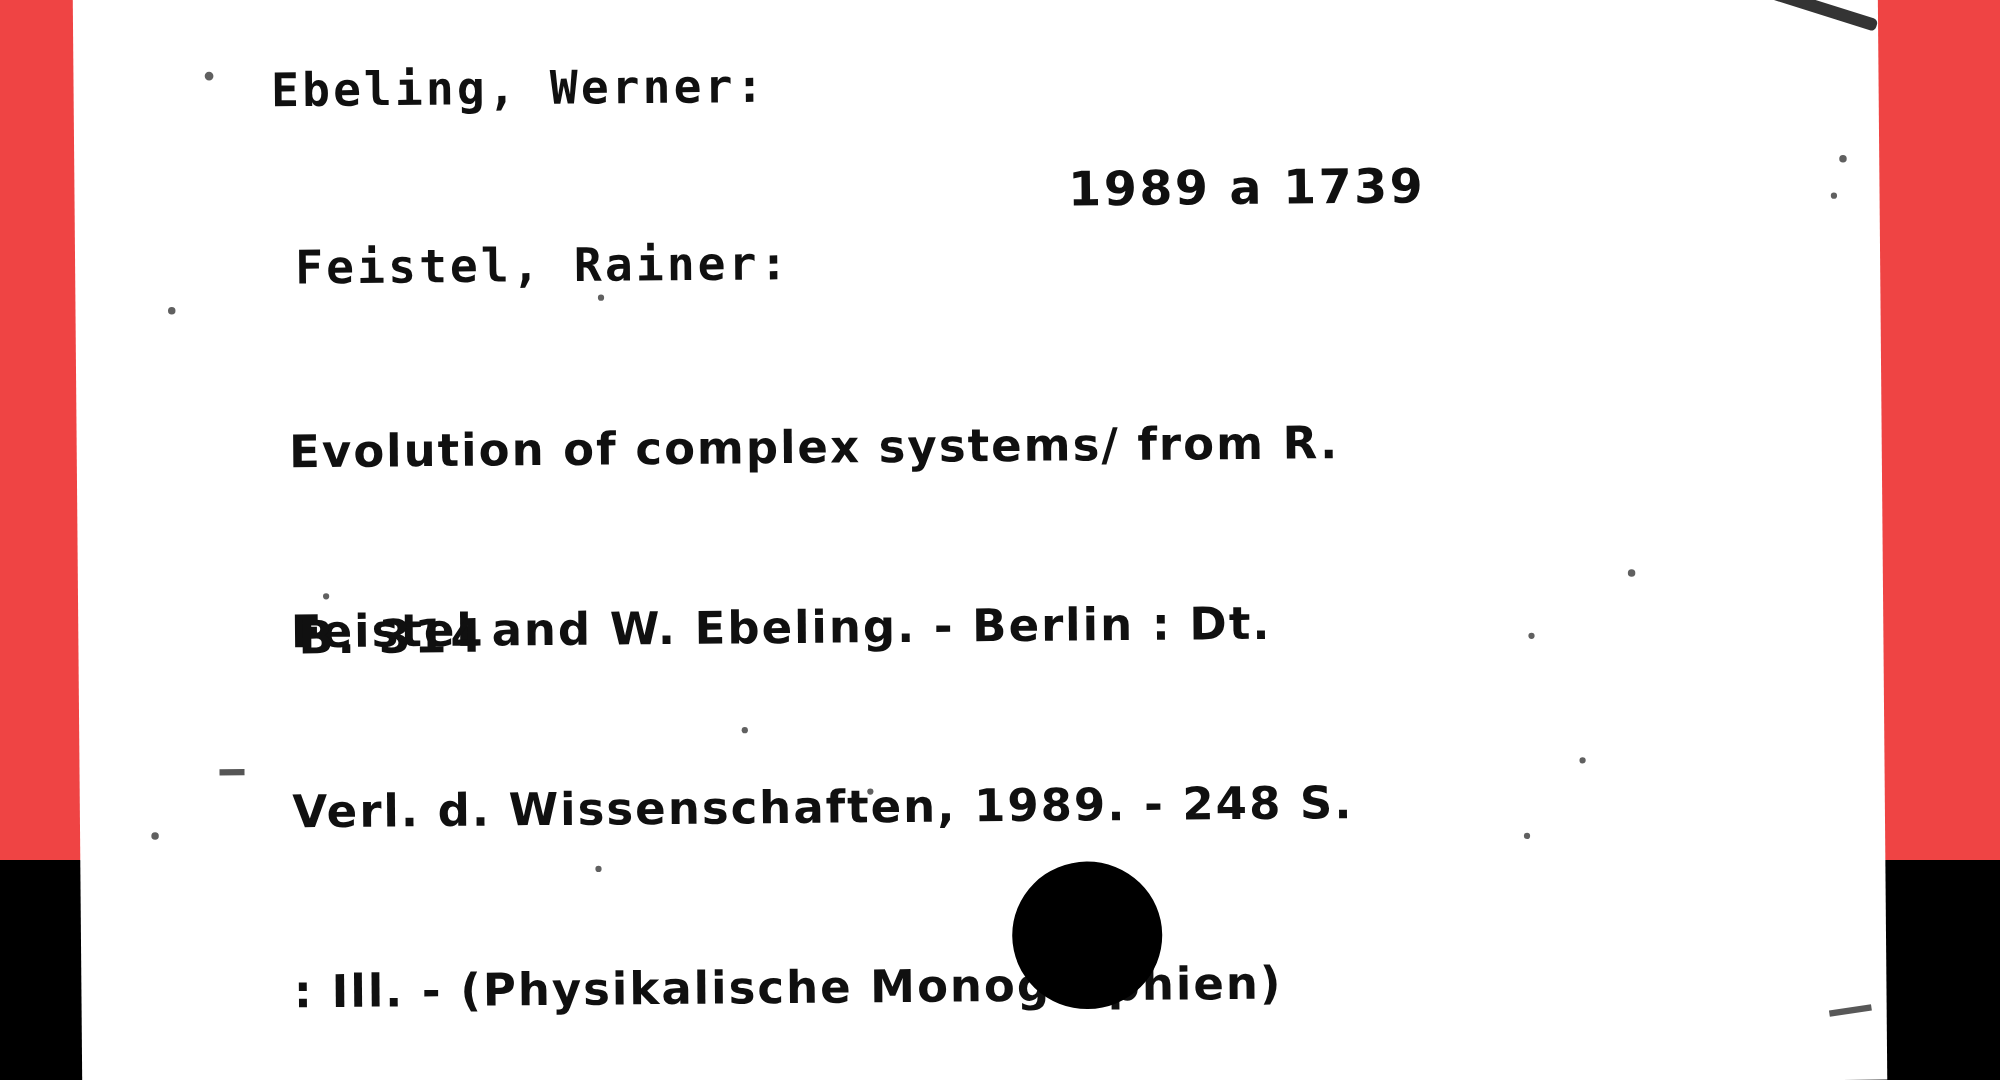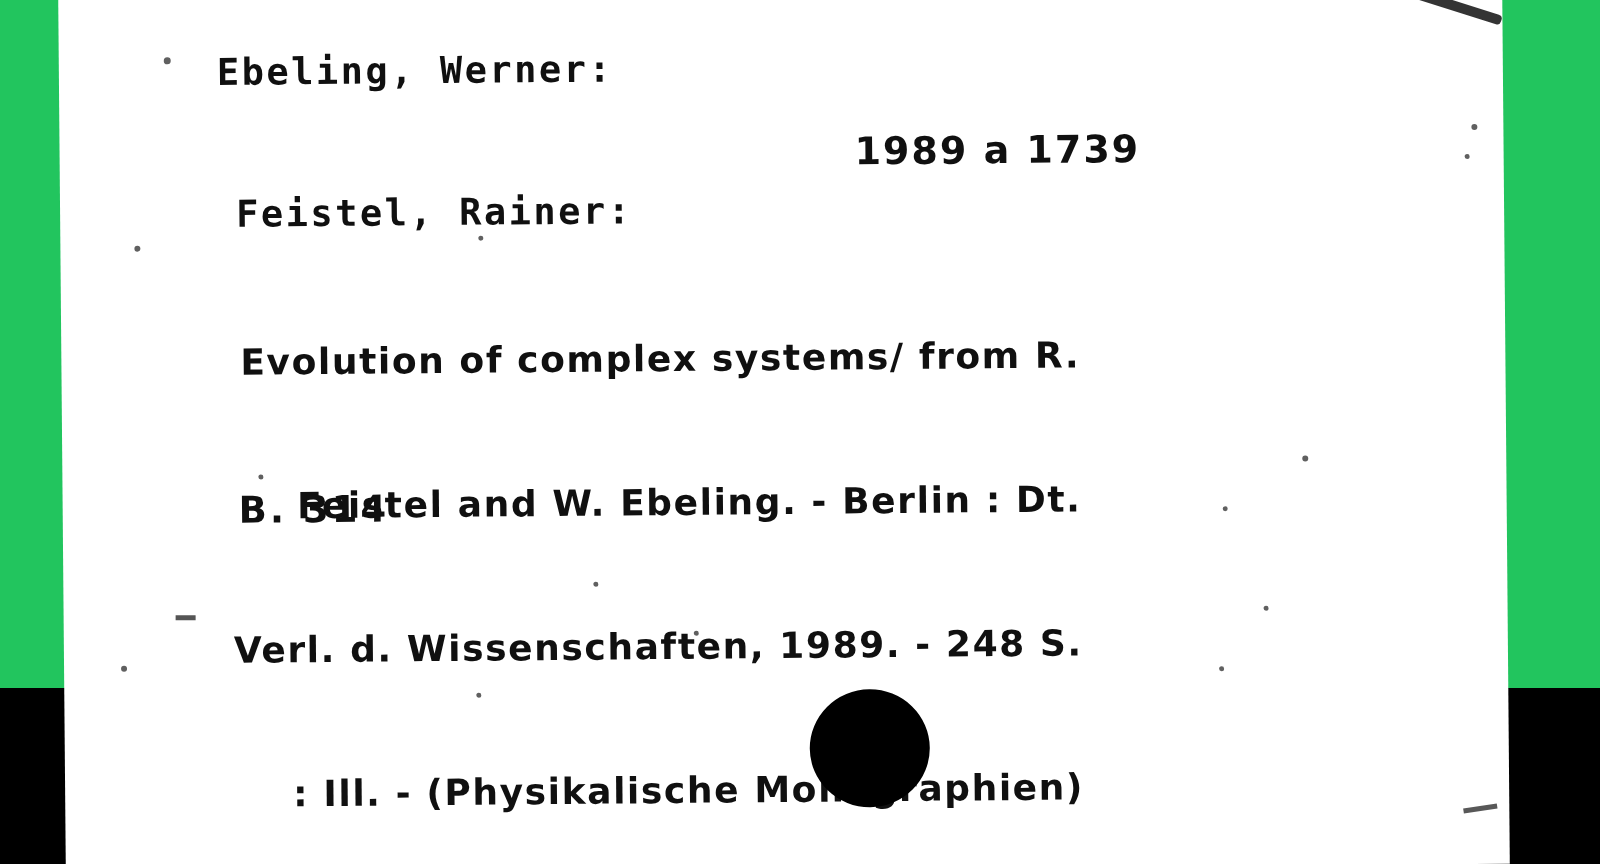--- a/index.html
+++ b/index.html
@@ -11,22 +11,21 @@
     width: 1600px;
     height: 864px;
     overflow: hidden;
     font-family: "DejaVu Sans Mono", monospace;
   }
 
   #scan-area {
     position: relative;
     width: 1600px;
     height: 688px;
-    background: #22c55e;
-    text-align: right;
+    background: #ef4444;
   }
 
   
   #card {
     position: absolute;
     left: 62px;
     top: -10px;
     width: 1444px;
     height: 880px;
     background: #ffffff;

